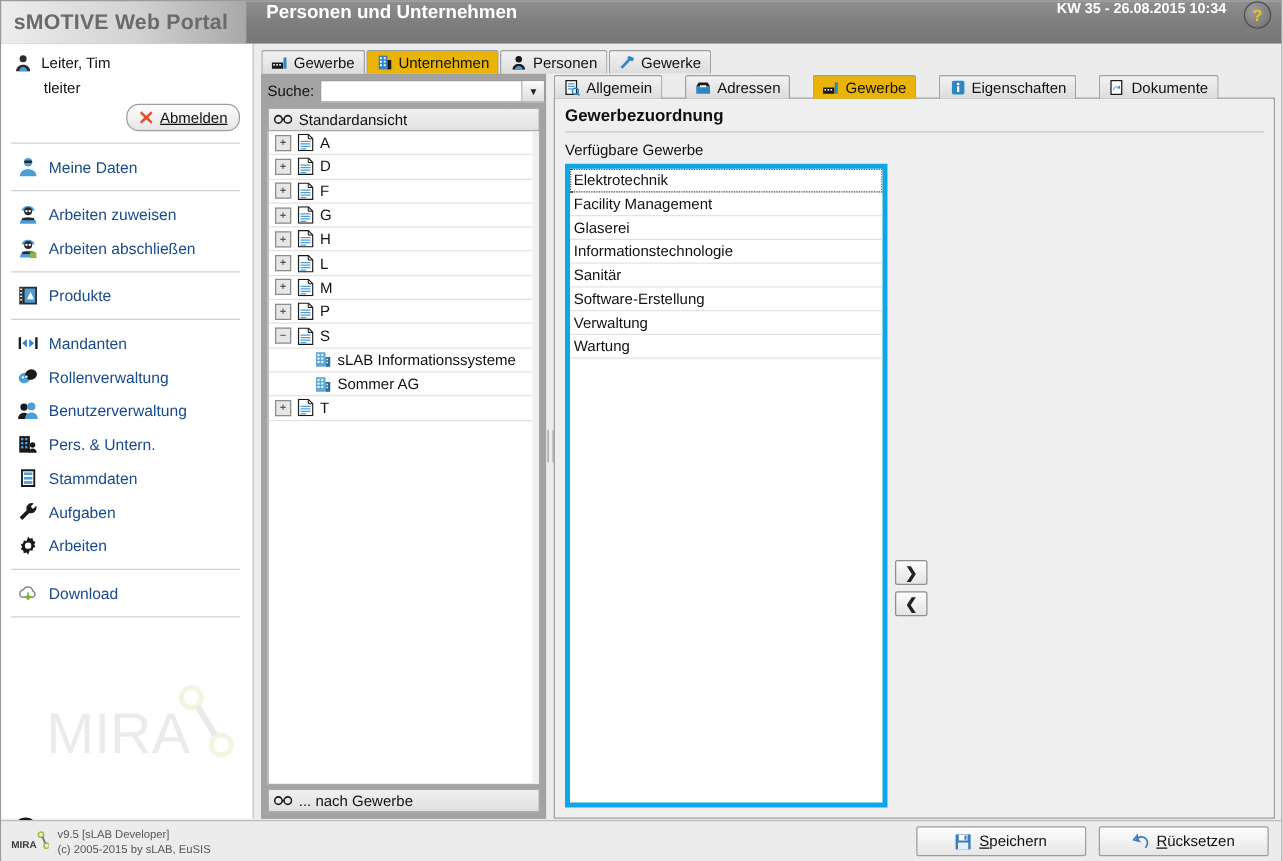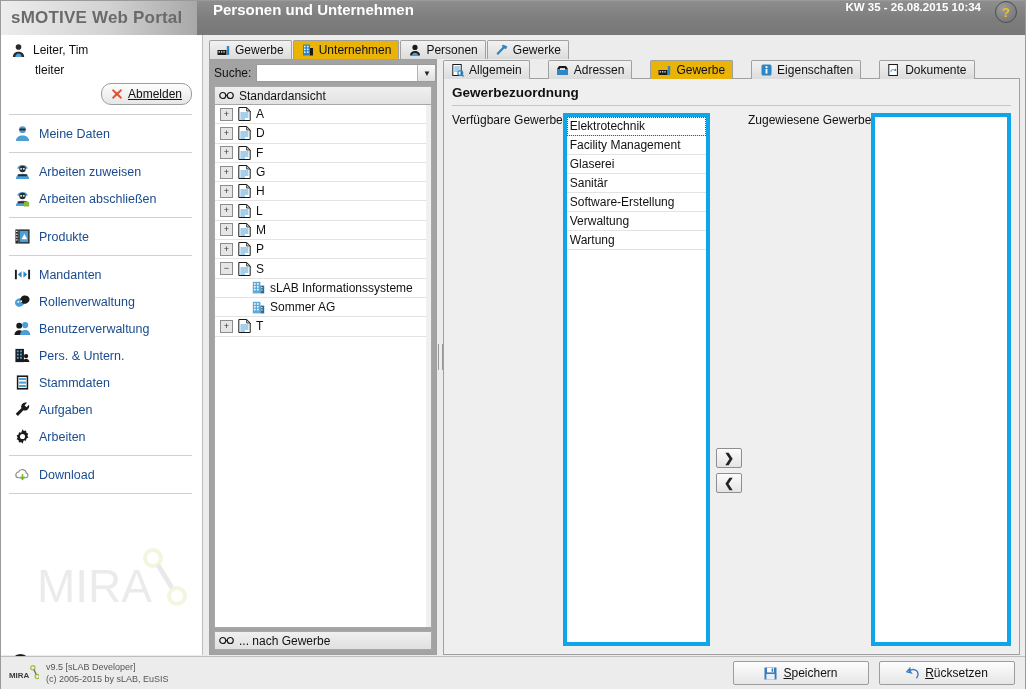--- a/index.html
+++ b/index.html
@@ -105,21 +105,21 @@
   .splitter .grip{width:3px;height:26px;border-left:1px solid #999;border-right:1px solid #999;}
 
   
   .detail{flex:1;display:flex;flex-direction:column;min-width:0;}
   .subtabs{display:flex;align-items:flex-end;height:20px;gap:18px;position:relative;z-index:2;}
   .detail-body{flex:1;border:1px solid #a0a0a0;background:#efefef;box-sizing:border-box;
                padding:6px 8px 8px 8px;display:flex;flex-direction:column;margin-top:-1px;}
   .detail-title{font-size:13.5px;font-weight:bold;color:#111;padding-bottom:5px;}
   .detail-rule{height:1px;background:#c6c6c6;margin-bottom:7px;}
   .dualbox{flex:1;display:flex;min-height:0;}
-  .col{display:flex;flex-direction:row;min-width:0;}
+  .col{display:flex;flex-direction:column;min-width:0;}
   .col.left{flex:0 0 258px;}
   .col.right{flex:1;}
   .col-label{font-size:12px;color:#111;margin-bottom:4px;}
   .listbox{flex:1;background:#fff;border:4px solid #0ea5e9;overflow:hidden;position:relative;}
   .lrow{height:19px;display:flex;align-items:center;padding-left:3px;font-size:12px;color:#111;
         border-bottom:1px solid #e3e3e3;box-sizing:border-box;cursor:pointer;}
   .lrow.focus{outline:1px dotted #555;outline-offset:-1px;}
   .midcol{flex:0 0 38px;display:flex;flex-direction:column;align-items:center;
           justify-content:center;gap:5px;padding-top:182px;}
   .xbtn{width:26px;height:20px;border:1px solid #8e8e8e;border-radius:2px;
@@ -694,20 +694,23 @@
               <div class="lrow focus">
                     <span>Elektrotechnik</span>
                   </div>
                   <div class="lrow">
                     <span>Facility Management</span>
                   </div>
                   <div class="lrow">
                     <span>Glaserei</span>
                   </div>
                   <div class="lrow">
+                    <span>Informationstechnologie</span>
+                  </div>
+                  <div class="lrow">
                     <span>Sanitär</span>
                   </div>
                   <div class="lrow">
                     <span>Software-Erstellung</span>
                   </div>
                   <div class="lrow">
                     <span>Verwaltung</span>
                   </div>
                   <div class="lrow">
                     <span>Wartung</span>
@@ -717,26 +720,20 @@
 
             <div class="midcol">
               <div class="xbtn">
                 <span>❯</span>
               </div>
               <div class="xbtn">
                 <span>❮</span>
               </div>
             </div>
 
-            <div class="col right">
-              <div class="col-label">Zugewiesene Gewerbe</div>
-              <div class="listbox">
-                
-              </div>
-            </div>
           </div>
         </div>
       </div>
     </div>
   </div>
 
   <div class="footer">
     <div class="ver">
       <span>
         <svg width="30" height="18" viewBox="0 0 34 20">

